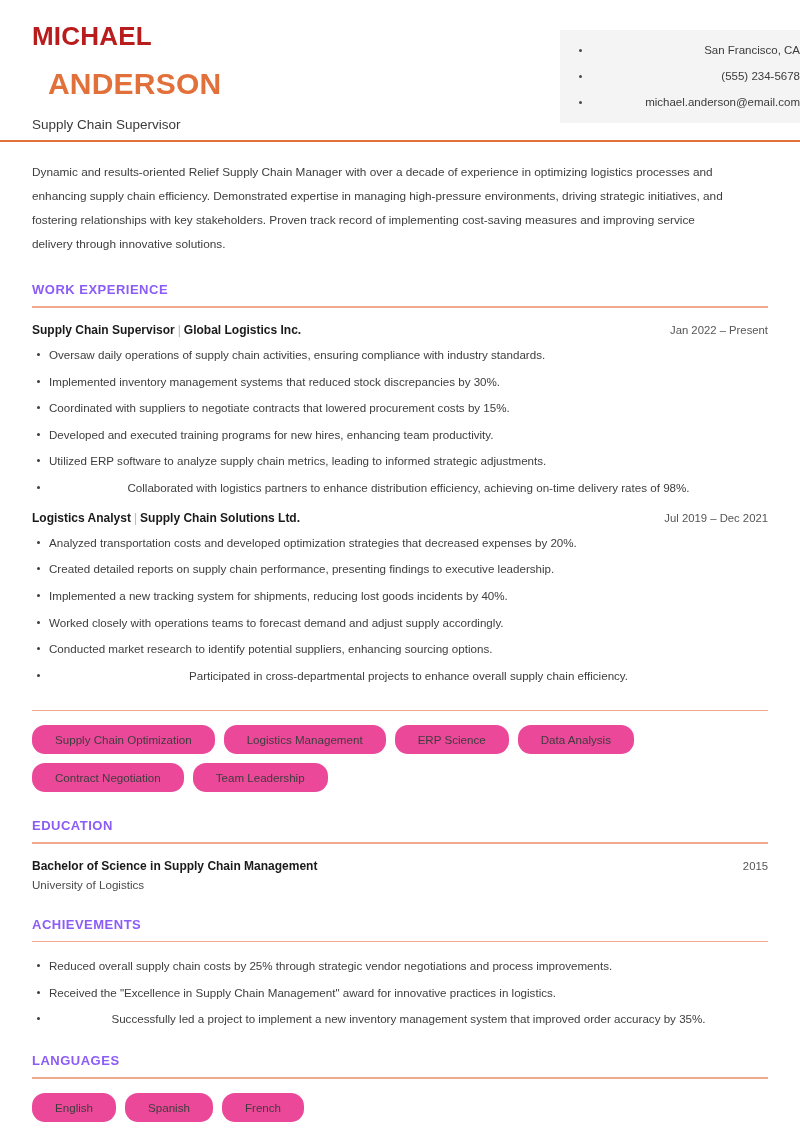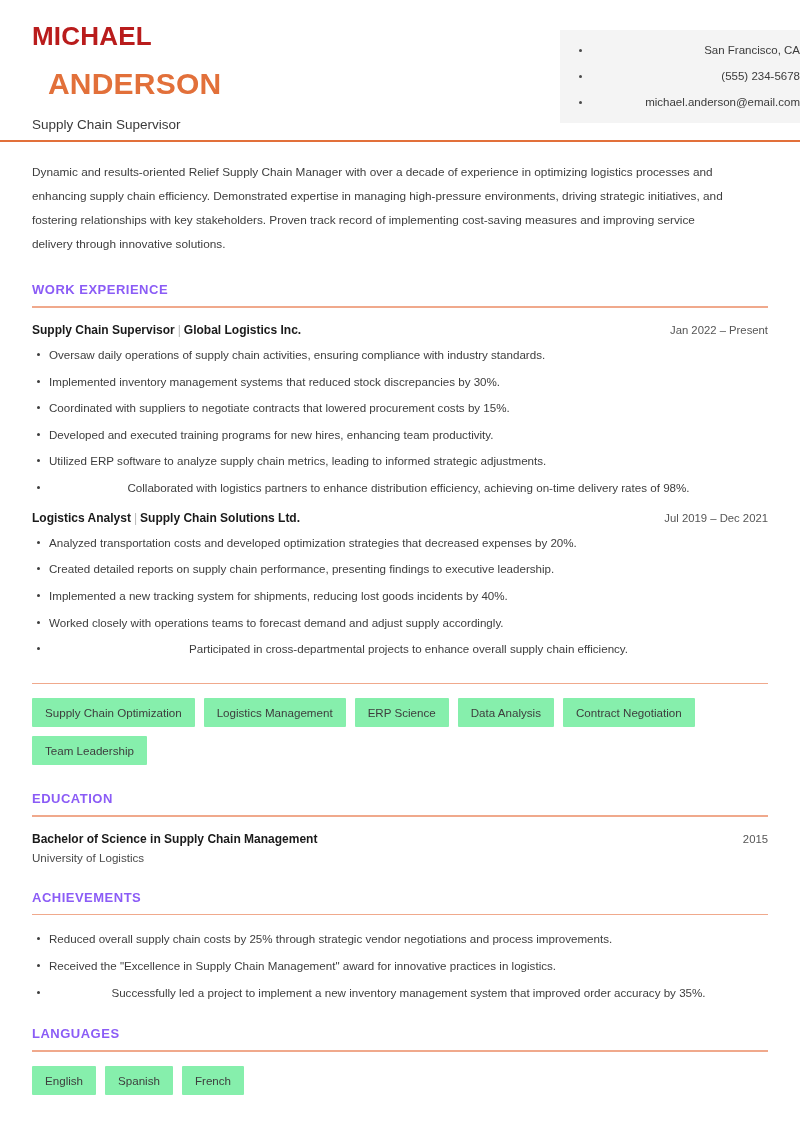--- a/index.html
+++ b/index.html
@@ -172,23 +172,23 @@
   }
 
   .chips {
     display: flex;
     flex-wrap: wrap;
     gap: 9px;
     margin-top: 14px;
     max-width: 740px;
   }
   .chip {
-    background: #86efac;
-    border-radius: 1px;
-    padding: 8px 13px;
+    background: #ec4899;
+    border-radius: 13px;
+    padding: 8px 23px;
     font-size: 11.6px;
     color: #3d3d3d;
     white-space: nowrap;
   }
 
   .edu-row {
     display: flex;
     align-items: baseline;
     justify-content: space-between;
   }
@@ -242,20 +242,21 @@
         <div class="entry-title">
           <span>Logistics Analyst</span><span class="entry-sep">|</span><span>Supply Chain Solutions Ltd.</span>
         </div>
         <div class="entry-date">Jul 2019 – Dec 2021</div>
       </div>
       <ul class="bullets">
         <li>Analyzed transportation costs and developed optimization strategies that decreased expenses by 20%.</li>
         <li>Created detailed reports on supply chain performance, presenting findings to executive leadership.</li>
         <li>Implemented a new tracking system for shipments, reducing lost goods incidents by 40%.</li>
         <li>Worked closely with operations teams to forecast demand and adjust supply accordingly.</li>
+        <li>Conducted market research to identify potential suppliers, enhancing sourcing options.</li>
         <li>Participated in cross-departmental projects to enhance overall supply chain efficiency.</li>
       </ul>
     </div>
   </div>
 
   <div class="section">
     <div class="section-rule"></div>
     <div class="chips">
       <span class="chip">Supply Chain Optimization</span>
       <span class="chip">Logistics Management</span>

